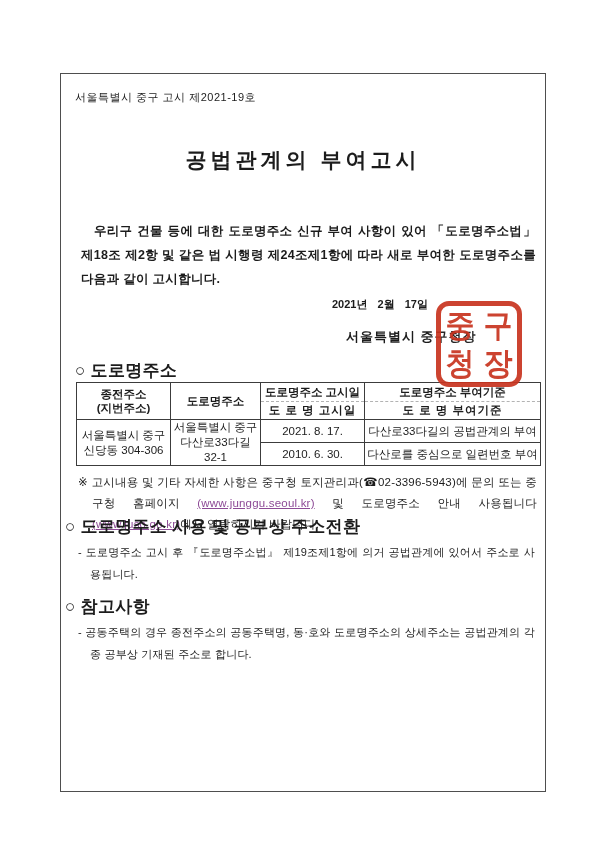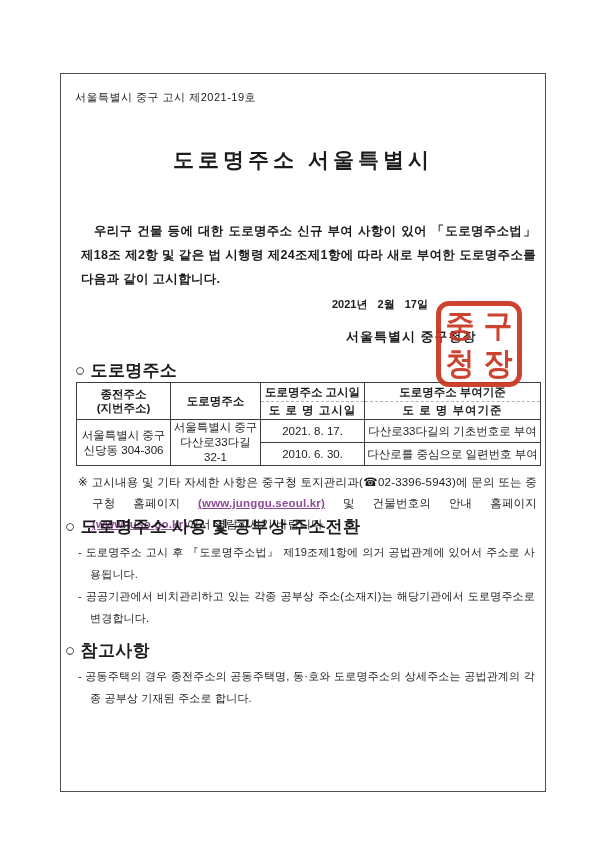--- a/index.html
+++ b/index.html
@@ -56,38 +56,38 @@
   .addr-table td { height:22px; font-weight:normal; }
   .hdr-two-line { line-height:14px; }
   .hdr-split div { height:17px; line-height:17px; }
   .hdr-split div.bottom { border-top:1px dashed #b3b3b3; letter-spacing:1px; }
   .cell-two-line { line-height:15px; }
   .note {
     position:absolute; left:17px; right:8px; top:398px; margin:0;
     font-size:11.5px; line-height:21px; text-align:justify;
     padding-left:14px; text-indent:-14px; letter-spacing:0.2px;
   }
-  .note .url { color:#8d4a96; text-decoration:underline; cursor:pointer;font-weight:bold; }
+  .note .url { color:#8d4a96; text-decoration:underline; cursor:pointer; }
   .sections { position:absolute; left:4px; right:10px; top:444px; }
   .section { margin-bottom:13px; }
   .section .sec-heading { margin-bottom:5px; line-height:18px; }
   .bullet {
     font-size:11px; line-height:22px; text-align:justify;
     padding-left:25px; text-indent:-12px; letter-spacing:0.2px; margin:0;
   }
 </style>
 </head>
 <body>
 
 <div class="page">
   <div class="frame">
 
     <div class="doc-no">서울특별시 중구 고시 제2021-19호</div>
 
-    <h1 class="title">도로명주소 서울특별시</h1>
+    <h1 class="title">공법관계의 부여고시</h1>
 
     <p class="intro">우리구 건물 등에 대한 도로명주소 신규 부여 사항이 있어 「도로명주소법」 제18조 제2항 및 같은 법 시행령 제24조제1항에 따라 새로 부여한 도로명주소를 다음과 같이 고시합니다.</p>
 
     <div class="date-line">2021년 2월 17일</div>
     <div class="signer-line">서울특별시 중구청장</div>
 
     <div class="seal">
       <span>중</span>
       <span>구</span>
       <span>청</span>
@@ -132,37 +132,36 @@
             <div>신당동 304-306</div>
           </div>
         </td>
         <td rowspan="2">
           <div class="cell-two-line">
             <div>서울특별시 중구</div>
             <div>다산로33다길 32-1</div>
           </div>
         </td>
         <td>2021. 8. 17.</td>
-        <td>다산로33다길의 기초번호로 부여</td>
+        <td>다산로33다길의 공법관계의 부여</td>
       </tr>
       <tr>
         <td>2010. 6. 30.</td>
         <td>다산로를 중심으로 일련번호 부여</td>
       </tr>
     </tbody>
       </table>
 
-    <p class="note"><span>※ 고시내용 및 기타 자세한 사항은 중구청 토지관리과(☎02-3396-5943)에 문의 또는 중구청 홈페이지 </span><span class="url">(www.junggu.seoul.kr)</span><span> 및 건물번호의 안내 홈페이지</span><span class="url">(www.juso.go.kr)</span><span>에서 열람하시기 바랍니다.</span></p>
+    <p class="note"><span>※ 고시내용 및 기타 자세한 사항은 중구청 토지관리과(☎02-3396-5943)에 문의 또는 중구청 홈페이지 </span><span class="url">(www.junggu.seoul.kr)</span><span> 및 도로명주소 안내 사용됩니다</span><span class="url">(www.juso.go.kr)</span><span>에서 열람하시기 바랍니다.</span></p>
 
     <div class="sections">
 
       <div class="section">
         <div class="sec-heading">○ 도로명주소 사용 및 공부상 주소전환</div>
         <p class="bullet">- 도로명주소 고시 후 『도로명주소법』 제19조제1항에 의거 공법관계에 있어서 주소로 사용됩니다.</p>
-        <p class="bullet">- 공공기관에서 비치관리하고 있는 각종 공부상 주소(소재지)는 해당기관에서 도로명주소로 변경합니다.</p>
       </div>
 
 
       <div class="section">
         <div class="sec-heading">○ 참고사항</div>
         <p class="bullet">- 공동주택의 경우 종전주소의 공동주택명, 동·호와 도로명주소의 상세주소는 공법관계의 각종 공부상 기재된 주소로 합니다.</p>
       </div>
 
     </div>
   </div>

